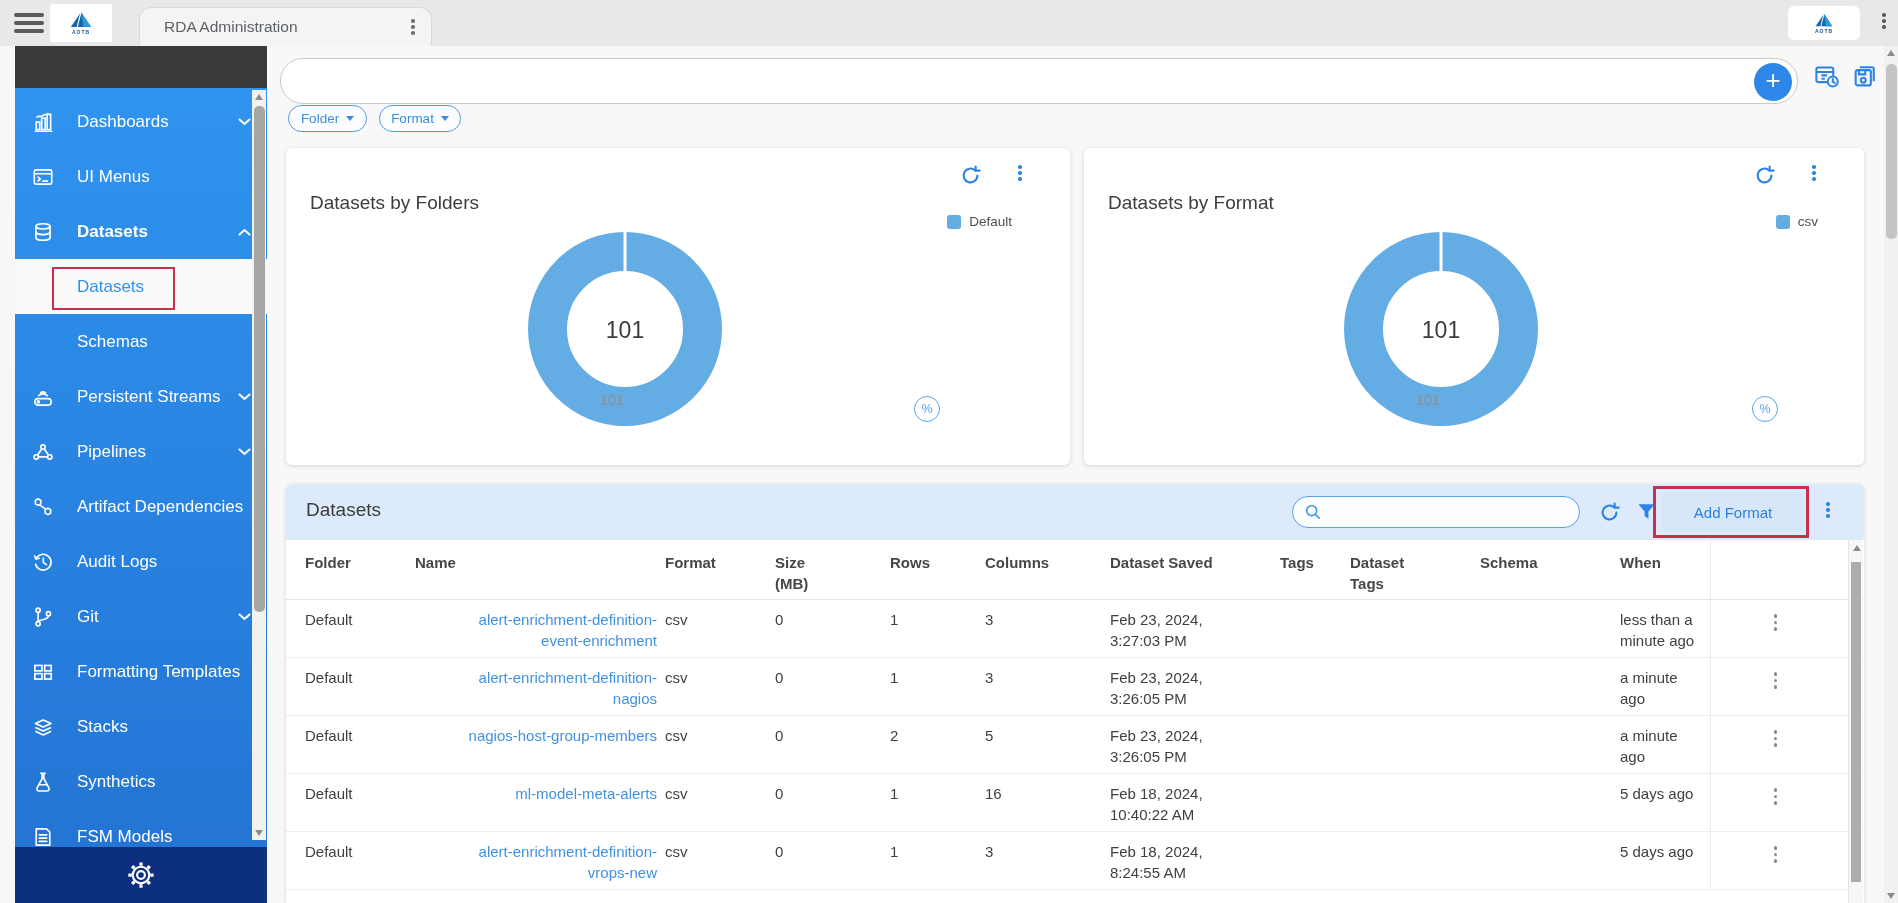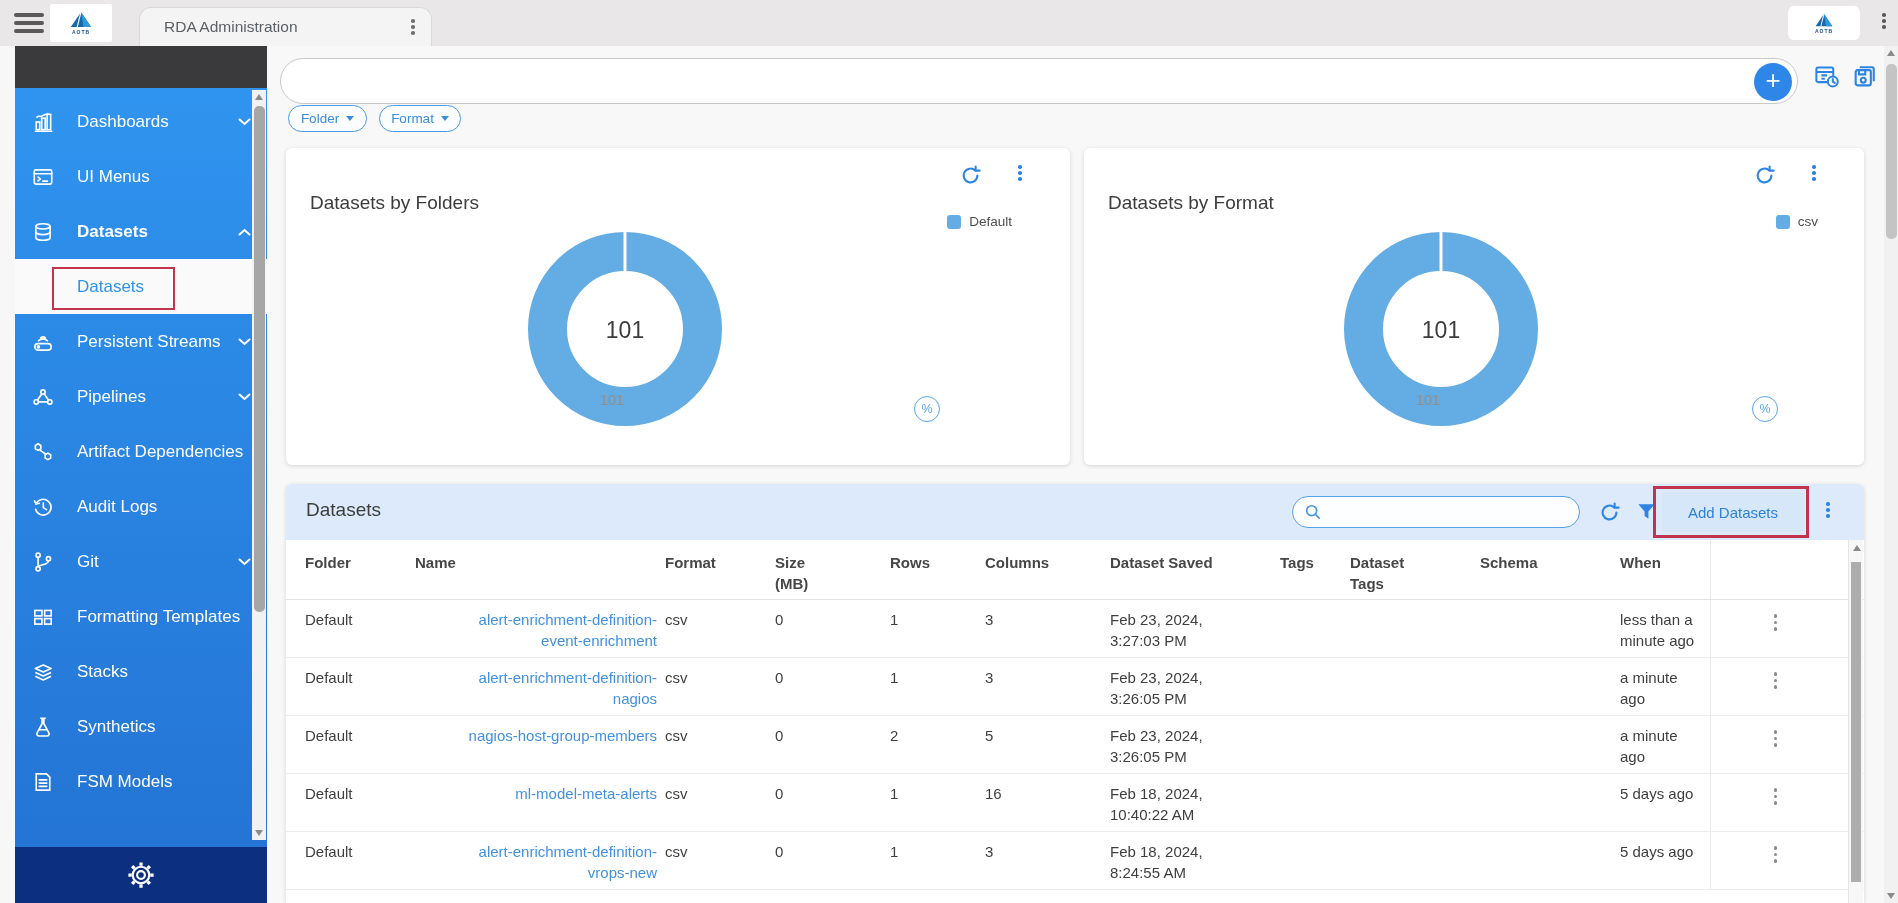--- a/index.html
+++ b/index.html
@@ -183,20 +183,23 @@
       <svg class="chev up" width="13" height="8" viewBox="0 0 13 8">
           <path d="M1.5 1.5L6.5 6l5-4.5" stroke="#fff" stroke-width="2" fill="none" stroke-linecap="round"></path>
         </svg>
     </div>
 
     <div class="sub-item active">
       <span>Datasets</span>
     </div>
     <div class="annotation-box box-datasets"></div>
 
+    <div class="sub-item">
+      <span>Schemas</span>
+    </div>
 
     <div class="nav-item">
       <svg class="sic" viewBox="0 0 22 22" fill="none" stroke="#fff" stroke-width="1.5" stroke-linecap="round">
           <rect x="3.5" y="12.5" width="15" height="6" rx="3"></rect>
           <path d="M7 9.8c2.5-2 5.5-2 8 0M8.8 7.2c1.5-1.2 2.9-1.2 4.4 0"></path>
           <circle cx="6.8" cy="15.5" r="0.9" fill="#fff"></circle>
         </svg>
       <span class="nav-label">Persistent Streams</span>
       <svg class="chev" width="13" height="8" viewBox="0 0 13 8">
           <path d="M1.5 1.5L6.5 6l5-4.5" stroke="#fff" stroke-width="2" fill="none" stroke-linecap="round"></path>
@@ -407,21 +410,21 @@
         <svg width="23" height="23" viewBox="0 0 22 22" fill="none" stroke="currentColor" stroke-width="2" stroke-linecap="round">
             <path d="M17.6 11a6.6 6.6 0 1 1-2.1-4.85"></path>
             <path d="M15.9 2.4v3.9h3.9" stroke-linejoin="round"></path>
           </svg>
       </span>
       <span class="tb-icon tbl-funnel">
         <svg width="21" height="21" viewBox="0 0 22 22">
             <path d="M2.5 3.5h17L13 11v7.5l-4-2.7V11z" fill="currentColor"></path>
           </svg>
       </span>
-      <button class="add-btn">Add Datasets</button>
+      <button class="add-btn">Add Format</button>
       <div class="annotation-box box-add"></div>
       <span class="dots blue tbl-kebab">
           <i></i>
           <i></i>
           <i></i>
         </span>
     </div>
 
     <div class="grid-row thead" id="thead">
         <div class="th">

